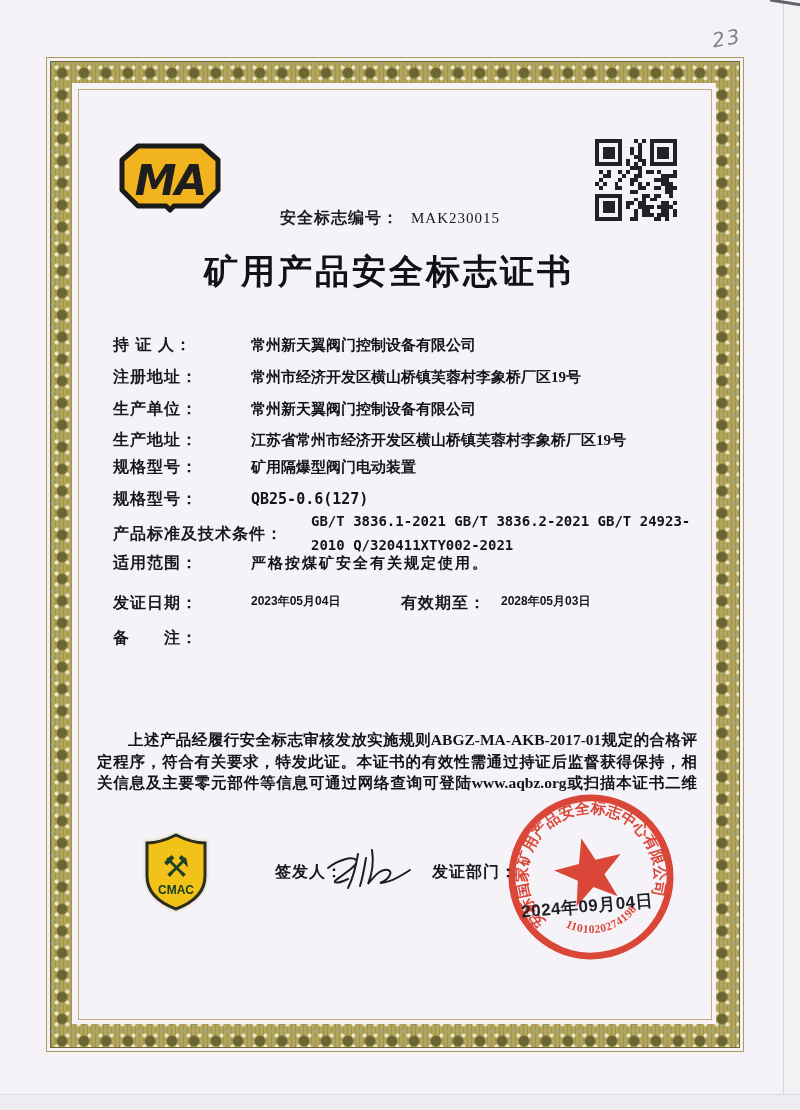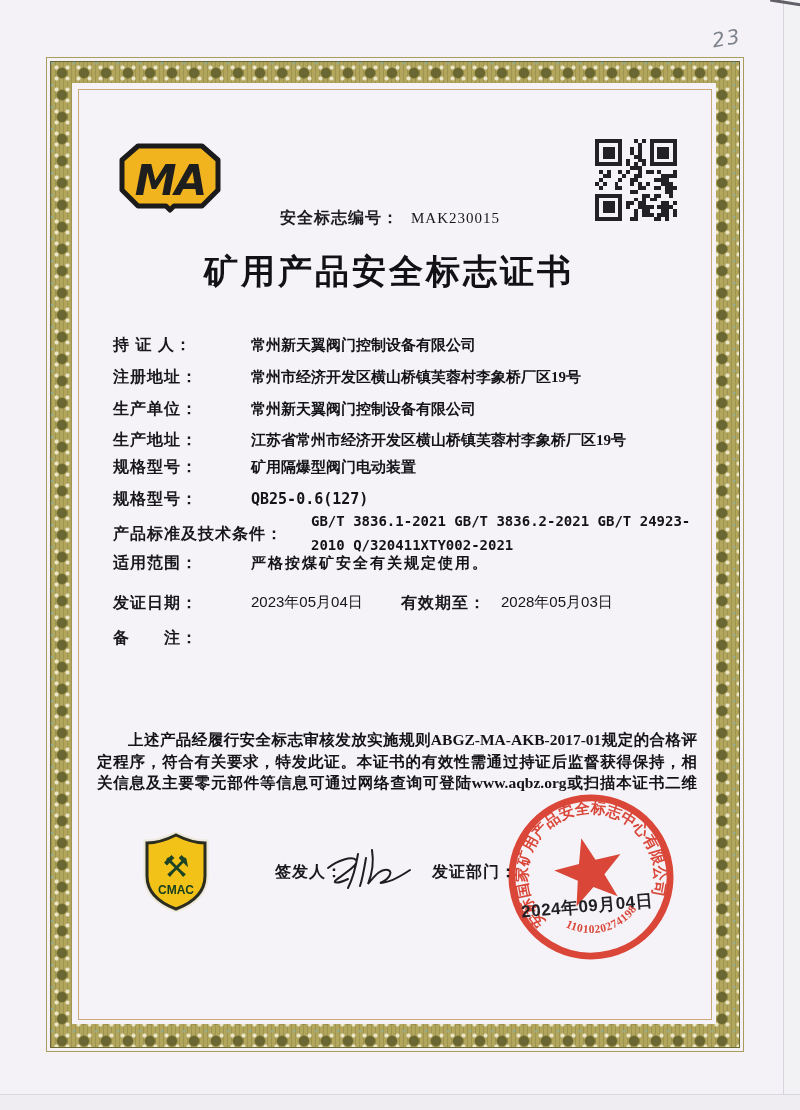--- a/index.html
+++ b/index.html
@@ -34,21 +34,21 @@
   
   .mark-no{left:280px;top:170px;display:flex;align-items:baseline;}
   .mark-no .lbl{font-weight:bold;font-size:16px;color:#1c1c20;letter-spacing:1px;margin-top:38px;}
   .mark-no .val{font-family:"Liberation Serif",serif;font-size:15px;color:#17171b;margin-left:12px;letter-spacing:1px;}
   .cert-title{left:50px;top:249px;width:678px;text-align:center;font-size:34px;font-weight:bold;color:#121216;letter-spacing:3px;}
   
   .row-label{left:113px;font-weight:bold;font-size:16px;color:#18181c;letter-spacing:1px;white-space:nowrap;}
   .row-value{left:215px;white-space:nowrap;color:#141418;margin-left:36px;}
   .v-kai{font-family:"Liberation Serif",serif;font-weight:bold;font-size:15px;}
   .v-mono{font-family:"DejaVu Sans Mono",monospace;font-weight:bold;font-size:14px;letter-spacing:0;}
-  .v-date{font-weight:normal;font-size:15px;}
+  .v-date{font-weight:bold;font-size:12px;}
   
   .statement{left:97px;top:729px;width:600px;font-family:"Liberation Serif",serif;font-weight:bold;font-size:15.5px;color:#141418;line-height:21.5px;}
   .statement .ln{text-align:justify;text-align-last:justify;white-space:nowrap;}
   .statement .ln.first{padding-left:31px;}
   .statement .ln.last{text-align-last:left;}
   
   .signer-lbl{left:275px;top:862px;font-weight:bold;font-size:16px;color:#18181c;letter-spacing:1px;}
   .dept-lbl{left:432px;top:862px;font-weight:bold;font-size:16px;color:#18181c;letter-spacing:1px;}
   .stamp-wrap{left:503px;top:789px;width:176px;height:176px;mix-blend-mode:multiply;}
   .stamp-date{left:521px;top:893px;width:170px;font-weight:bold;font-size:17px;color:#1f1f24;transform:rotate(-5deg);letter-spacing:.5px;}

